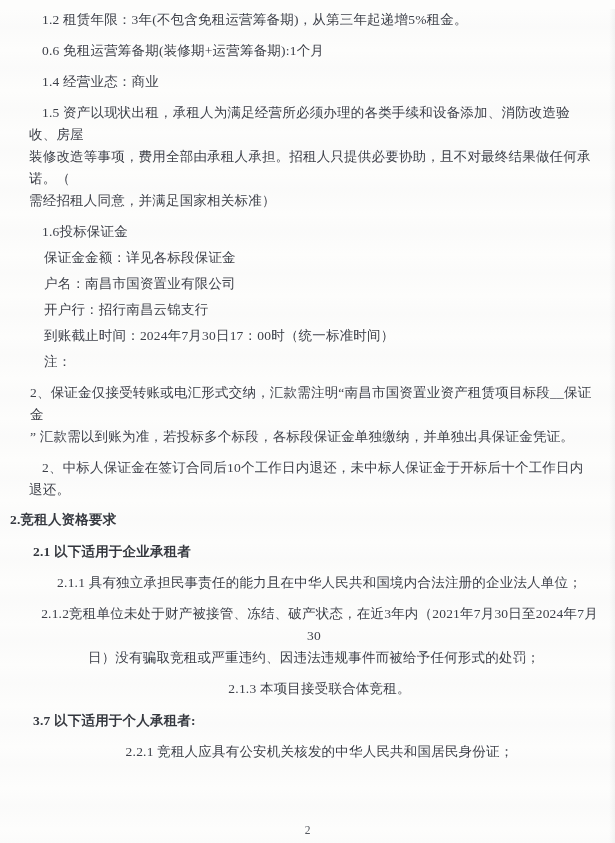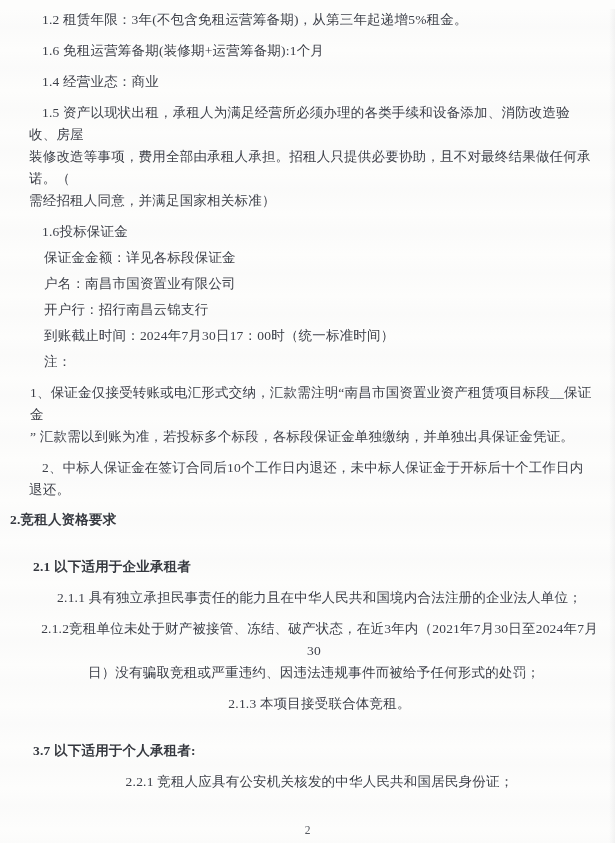--- a/index.html
+++ b/index.html
@@ -50,21 +50,21 @@
     margin: 9px 16px 0 30px;
   }
   
   .h1 {
     margin: 8px 20px 0 10px;
     font-weight: bold;
     color: #35383f;
   }
   
   .h2 {
-    margin: 25px 20px 0 33px;
+    margin: 10px 20px 0 33px;
     font-weight: bold;
     color: #35383f;
     font-family: Liberation Serif, serif;
   }
   
   .item2 {
     margin: 9px 16px 0 29px;
     text-indent: 11px;
     text-align: center;
   }
@@ -78,32 +78,32 @@
     color: #54575e;
     letter-spacing: 0;
   }
 </style>
 </head>
 <body>
 
 <div class="page">
 
   <p class="p item">1.2 租赁年限：3年(不包含免租运营筹备期)，从第三年起递增5%租金。</p>
-  <p class="p item">1.6 免租运营筹备期(装修期+运营筹备期):1个月</p>
+  <p class="p item">0.6 免租运营筹备期(装修期+运营筹备期):1个月</p>
   <p class="p item">1.4 经营业态：商业</p>
   <p class="p item">1.5 资产以现状出租，承租人为满足经营所必须办理的各类手续和设备添加、消防改造验收、房屋
 装修改造等事项，费用全部由承租人承担。招租人只提供必要协助，且不对最终结果做任何承诺。（
 需经招租人同意，并满足国家相关标准）</p>
   <p class="p item">1.6投标保证金</p>
   <p class="p detail">保证金金额：详见各标段保证金</p>
   <p class="p detail">户名：南昌市国资置业有限公司</p>
   <p class="p detail">开户行：招行南昌云锦支行</p>
   <p class="p detail">到账截止时间：2024年7月30日17：00时（统一标准时间）</p>
   <p class="p detail">注：</p>
-  <p class="p note">1、保证金仅接受转账或电汇形式交纳，汇款需注明“南昌市国资置业资产租赁项目标段__保证金
+  <p class="p note">2、保证金仅接受转账或电汇形式交纳，汇款需注明“南昌市国资置业资产租赁项目标段__保证金
 ” 汇款需以到账为准，若投标多个标段，各标段保证金单独缴纳，并单独出具保证金凭证。</p>
   <p class="p item">2、中标人保证金在签订合同后10个工作日内退还，未中标人保证金于开标后十个工作日内退还。</p>
   <p class="p h1">2.竞租人资格要求</p>
   <p class="p h2">2.1 以下适用于企业承租者</p>
   <p class="p item2">2.1.1 具有独立承担民事责任的能力且在中华人民共和国境内合法注册的企业法人单位；</p>
   <p class="p item2">2.1.2竞租单位未处于财产被接管、冻结、破产状态，在近3年内（2021年7月30日至2024年7月30
 日）没有骗取竞租或严重违约、因违法违规事件而被给予任何形式的处罚；</p>
   <p class="p item2">2.1.3 本项目接受联合体竞租。</p>
   <p class="p h2">3.7 以下适用于个人承租者:</p>
   <p class="p item2">2.2.1 竞租人应具有公安机关核发的中华人民共和国居民身份证；</p>

